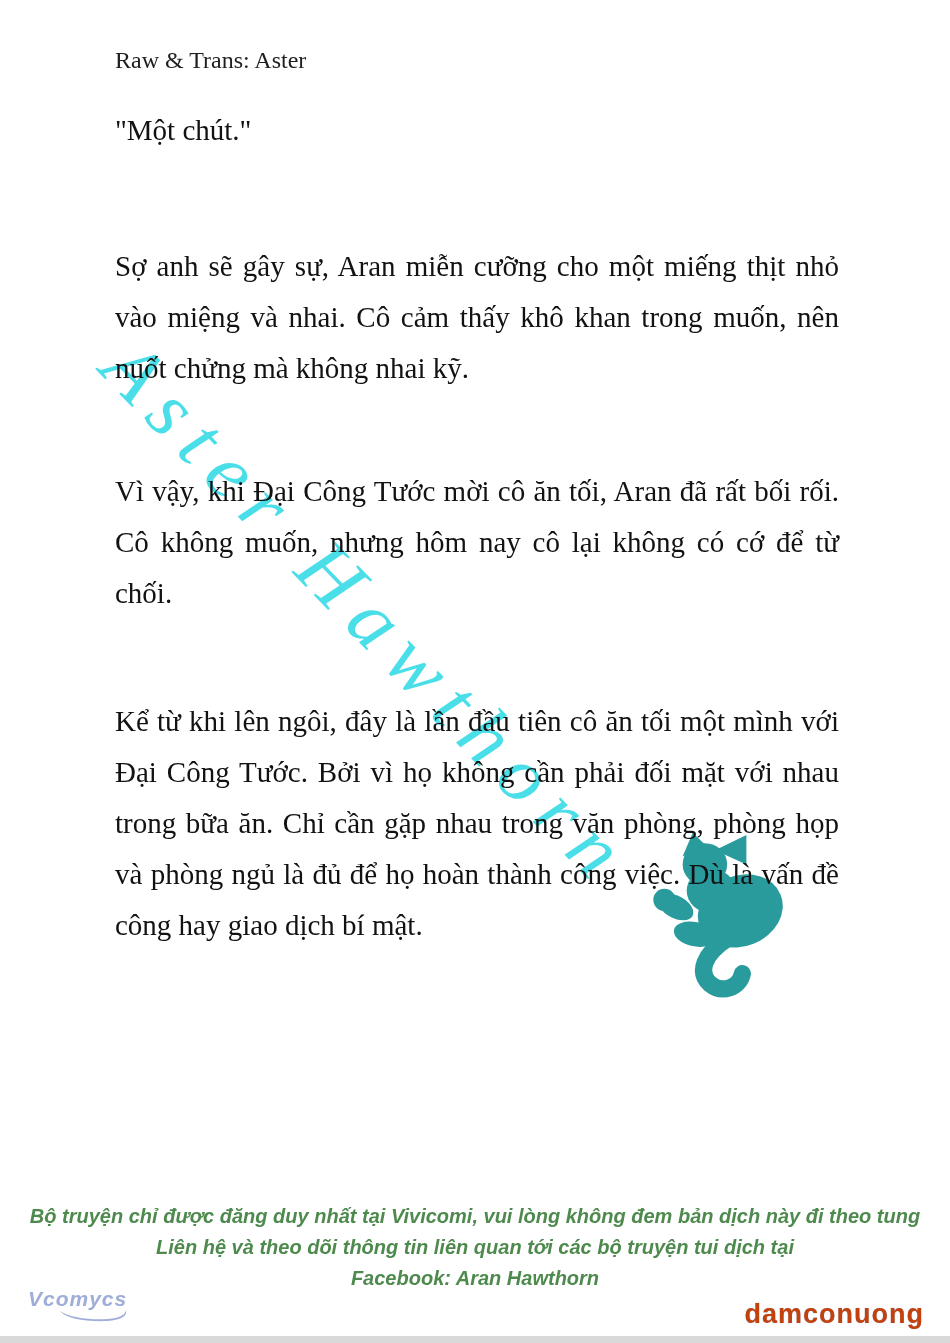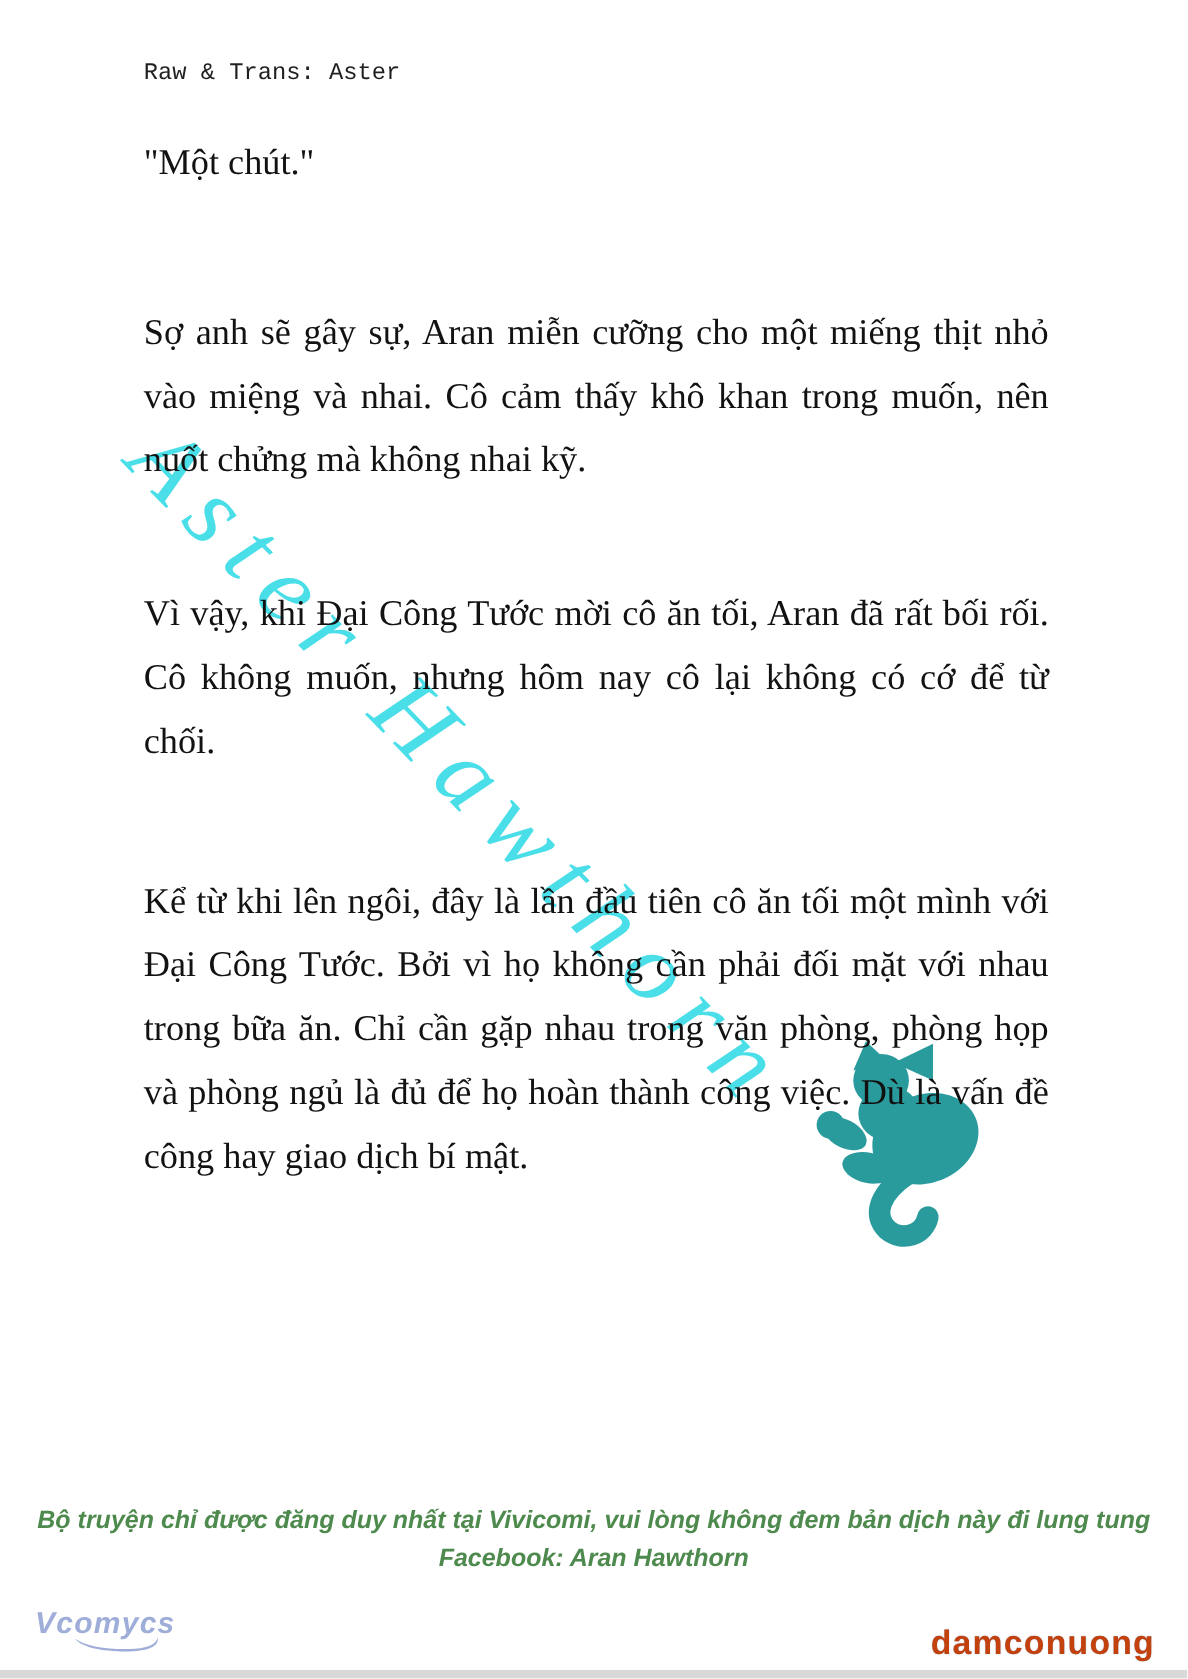--- a/index.html
+++ b/index.html
@@ -28,22 +28,22 @@
   .cat{
     position:absolute;
     left:628px;top:828px;
     width:172px;height:172px;
     z-index:2;
     pointer-events:none;
   }
   .credit{
     position:absolute;
     left:115px;top:47px;
-    font-family:Liberation Mono, monospace;
-    font-size:19px;
+    font-family:Liberation Serif, serif;
+    font-size:24px;
     color:#1f1f1f;
     z-index:3;
   }
   .content{
     position:absolute;
     left:115px;top:105px;
     width:724px;
     z-index:3;
     font-size:29px;
     line-height:51px;
@@ -70,21 +70,21 @@
   
   .logo{
     position:absolute;
     left:28px;top:1284px;
     z-index:3;
   }
   .logo-text{
     font-family:"Liberation Sans",sans-serif;
     font-weight:bold;
     font-style:italic;
-    font-size:24px;
+    font-size:21px;
     letter-spacing:1px;
     color:#9fadd9;
     line-height:30px;
   }
   .logo-text::first-letter{
     font-size:44px;
   }
   .logo-swoosh{display:block;margin-top:-6px;margin-left:28px;}
   
   .site-mark{
@@ -130,21 +130,22 @@
   <div class="credit">Raw &amp; Trans: Aster</div>
 
   <div class="content">
     <p class="dialogue">"Một chút."</p>
     <p class="para p1">Sợ anh sẽ gây sự, Aran miễn cưỡng cho một miếng thịt nhỏ vào miệng và nhai. Cô cảm thấy khô khan trong muốn, nên nuốt chửng mà không nhai kỹ.</p>
     <p class="para p3">Vì vậy, khi Đại Công Tước mời cô ăn tối, Aran đã rất bối rối. Cô không muốn, nhưng hôm nay cô lại không có cớ để từ chối.</p>
     <p class="para p2">Kể từ khi lên ngôi, đây là lần đầu tiên cô ăn tối một mình với Đại Công Tước. Bởi vì họ không cần phải đối mặt với nhau trong bữa ăn. Chỉ cần gặp nhau trong văn phòng, phòng họp và phòng ngủ là đủ để họ hoàn thành công việc. Dù là vấn đề công hay giao dịch bí mật.</p>
   </div>
 
   <div class="footer" style="color: rgb(78, 138, 78);">
-    <p>Bộ truyện chỉ được đăng duy nhất tại Vivicomi, vui lòng không đem bản dịch này đi lung tung</p>
+    <p>Bộ truyện chỉ được đăng duy nhất tại Vivicomi, vui lòng không đem bản dịch này đi theo tung</p>
+    <p>Liên hệ và theo dõi thông tin liên quan tới các bộ truyện tui dịch tại</p>
     <p>Facebook: Aran Hawthorn</p>
   </div>
 
   <div class="logo">
     <span class="logo-text">Vcomycs</span>
     <svg class="logo-swoosh" width="110" height="16" viewBox="0 0 110 16" xmlns="http://www.w3.org/2000/svg">
       <path d="M70,2 C72,10 60,14 38,13 C18,12 8,8 4,3 C14,10 34,12 52,11 C64,10 69,7 70,2 Z" fill="#9fadd9"></path>
     </svg>
   </div>
 

